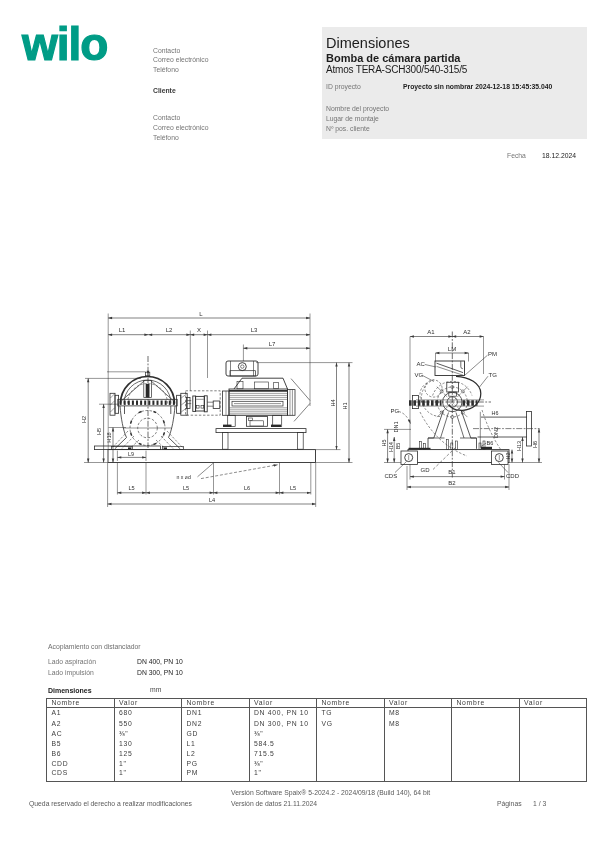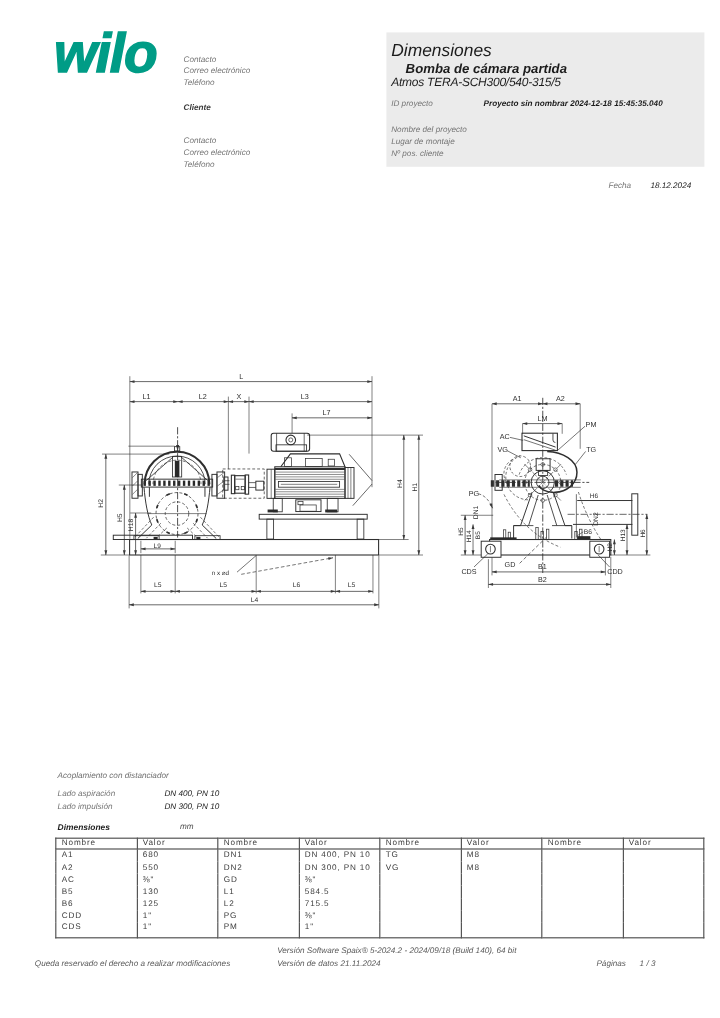--- a/index.html
+++ b/index.html
@@ -1,48 +1,48 @@
 <!DOCTYPE html>
 <html><head>
 <meta charset="utf-8">
 <style>
   html,body{margin:0;padding:0;}
   body{width:600px;height:848px;background:#ffffff;font-family:"Liberation Sans",sans-serif;position:relative;overflow:hidden;}
-  .t{position:absolute;white-space:nowrap;line-height:1;font-style:italic;}
+  .t{position:absolute;white-space:nowrap;line-height:1;}
   .g{color:#757575;font-size:6.8px;}
   .d{color:#1c1c1c;font-size:6.8px;}
   table.dim{position:absolute;left:46px;top:697.5px;border-collapse:collapse;table-layout:fixed;font-size:6.8px;letter-spacing:0.7px;color:#3c3c3c;}
   table.dim td{width:62px;padding:0 0 0 4.5px;height:10.2px;border-left:0.8px solid #555;border-right:0.8px solid #555;overflow:hidden;}
   table.dim tr.hd td{height:8.4px;border-top:0.9px solid #555;border-bottom:0.9px solid #555;}
   table.dim tr.last td{border-bottom:0.9px solid #555;height:12.4px;vertical-align:top;}
 </style>
 </head>
 <body>
 
-<div class="t" style="left:45px;top:21px;color:#009c86;font-size:46px;font-weight:bold;letter-spacing:-1px;-webkit-text-stroke:1.2px #009c86;">wilo</div>
+<div class="t" style="left:22px;top:21px;color:#009c86;font-size:46px;font-weight:bold;letter-spacing:-1px;-webkit-text-stroke:1.2px #009c86;">wilo</div>
 
 <div class="t g" style="left:153px;top:47.6px;">Contacto</div>
 
 <div class="t g" style="left:153px;top:57.0px;">Correo electrónico</div>
 
 <div class="t g" style="left:153px;top:66.7px;">Teléfono</div>
 
 <div class="t" style="left:153px;top:88.0px;color:#3a3a3a;font-size:6.8px;font-weight:bold;">Cliente</div>
 
 <div class="t g" style="left:153px;top:115.4px;">Contacto</div>
 
 <div class="t g" style="left:153px;top:124.8px;">Correo electrónico</div>
 
 <div class="t g" style="left:153px;top:134.6px;">Teléfono</div>
 
 <div style="position:absolute;left:322px;top:27px;width:265px;height:112px;background:#ebebeb;"></div>
 
 <div class="t" style="left:326px;top:36.2px;color:#1c1c1c;font-size:14.5px;">Dimensiones</div>
 
-<div class="t" style="left:338px;top:53.0px;color:#1c1c1c;font-size:11px;font-weight:bold;">Bomba de cámara partida</div>
+<div class="t" style="left:326px;top:53.0px;color:#1c1c1c;font-size:11px;font-weight:bold;">Bomba de cámara partida</div>
 
 <div class="t" style="left:326px;top:64.6px;color:#1c1c1c;font-size:10px;letter-spacing:-0.2px;">Atmos TERA-SCH300/540-315/5</div>
 
 <div class="t g" style="left:326px;top:84.2px;">ID proyecto</div>
 
 <div class="t d" style="left:403px;top:84.2px;font-weight:bold;">Proyecto sin nombrar 2024-12-18 15:45:35.040</div>
 
 <div class="t g" style="left:326px;top:106.4px;">Nombre del proyecto</div>
 
 <div class="t g" style="left:326px;top:116.1px;">Lugar de montaje</div>

